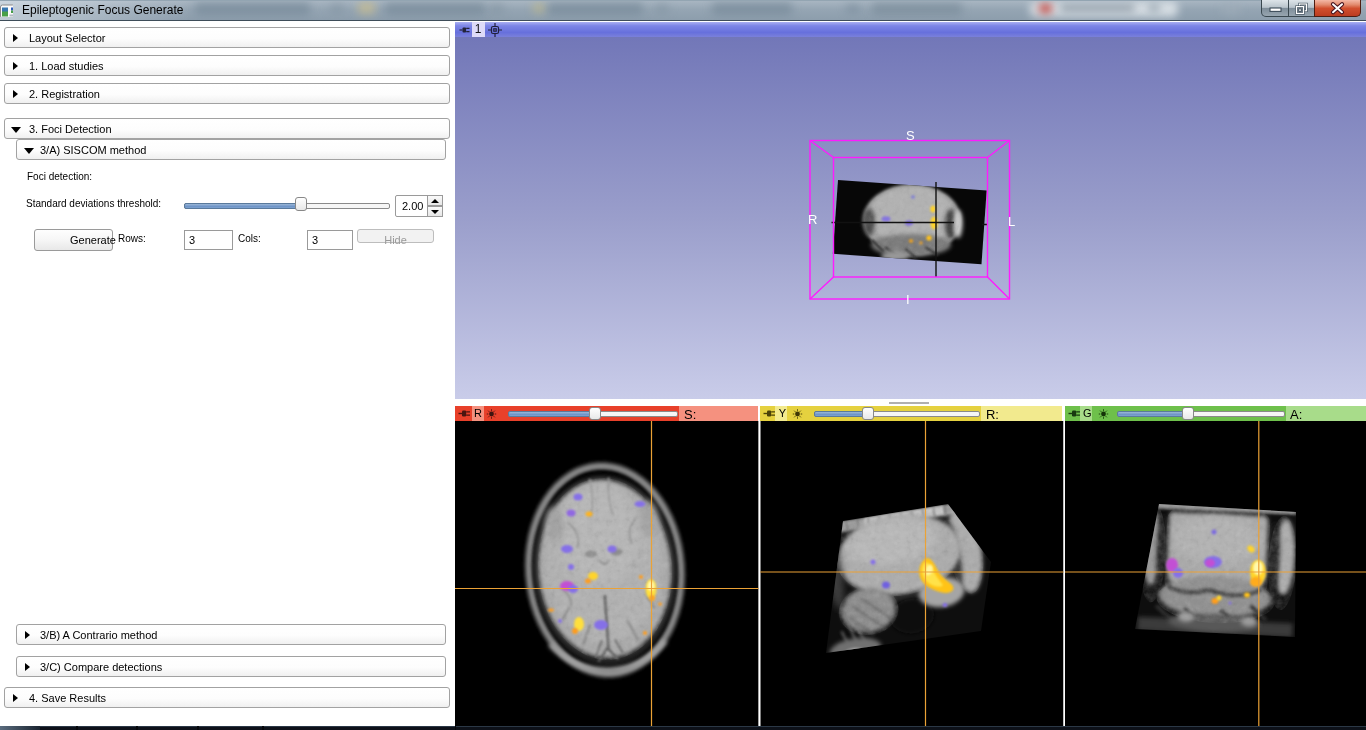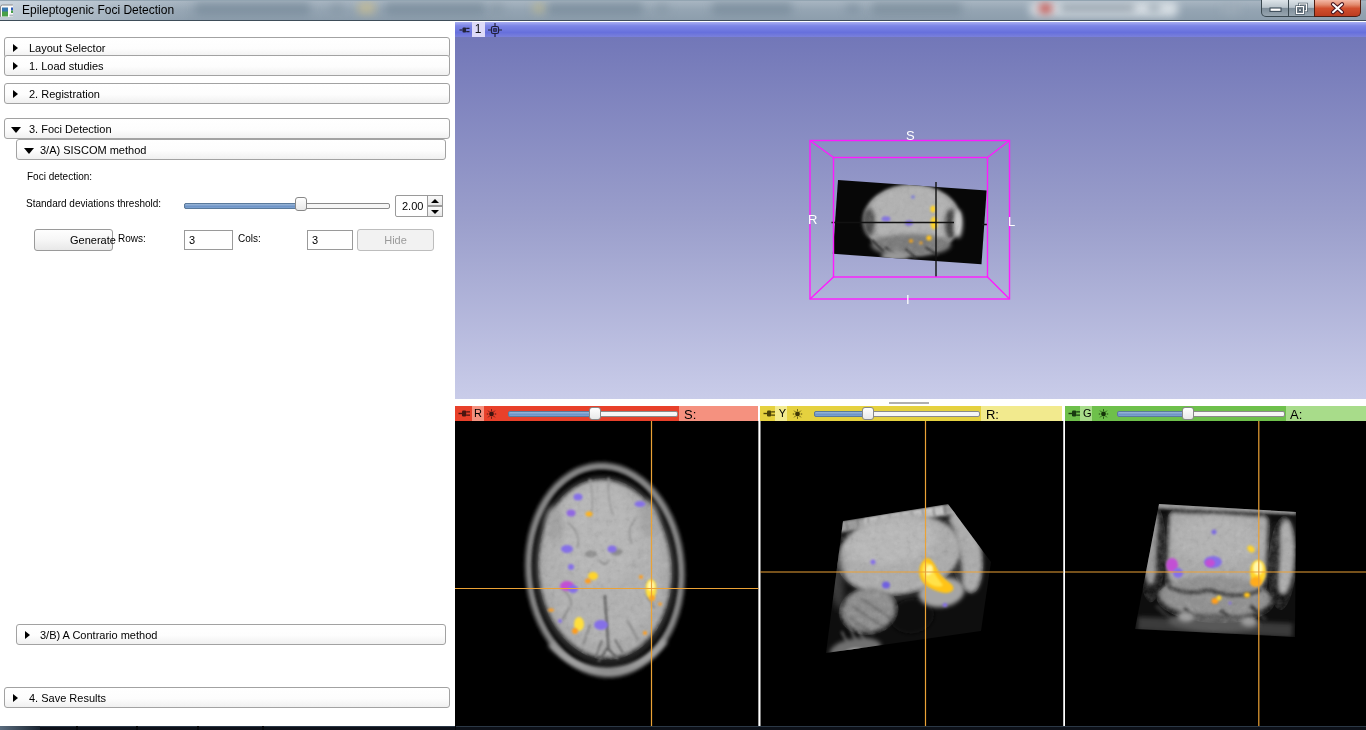--- a/index.html
+++ b/index.html
@@ -77,21 +77,21 @@
   <div class="topline"></div>
   <div class="botline1"></div>
   <svg id="title-ico" width="16" height="15" style="top:3.5px;left:0px;">
     <rect x="0.5" y="1" width="14" height="13" rx="2" fill="#fbfbfb" stroke="#8a8a8a"></rect>
     <rect x="2" y="3.5" width="6" height="4.5" fill="#3878b0"></rect>
     <rect x="2" y="7.5" width="6" height="5" fill="#48a048"></rect>
     <rect x="11" y="3.5" width="2" height="3" fill="#2858b8"></rect>
     <rect x="11" y="6.5" width="2" height="2.5" fill="#48a048"></rect>
     <rect x="9.5" y="10.5" width="3.5" height="2" fill="#b0b8c0"></rect>
   </svg>
-  <div id="title-txt">Epileptogenic Foci Detection</div>
+  <div id="title-txt">Epileptogenic Focus Generate</div>
   <div class="capbtn" id="btn-min">
     <svg width="26" height="17">
         <rect x="8" y="8" width="11" height="3.4" fill="#fff" stroke="#3c4c59" stroke-width="1.1"></rect>
       </svg>
   </div>
   <div class="capbtn" id="btn-max">
     <svg width="25" height="17">
         <g fill="none">
       <rect x="10.5" y="4" width="7" height="6.8" stroke="#3c4c59" stroke-width="2.4"></rect>
       <rect x="10.5" y="4" width="7" height="6.8" stroke="#fff" stroke-width="1.2"></rect>
@@ -105,21 +105,21 @@
     <svg width="45" height="17">
         <g stroke-linecap="round">
       <path d="M18 4.2 L27 12.2 M27 4.2 L18 12.2" stroke="#45121d" stroke-width="4.2"></path>
       <path d="M18 4.2 L27 12.2 M27 4.2 L18 12.2" stroke="#ffffff" stroke-width="2"></path>
     </g>
       </svg>
   </div>
 </div>
 
 <div id="panel">
-  <div class="cbtn main" style="top:16px;">
+  <div class="cbtn main" style="top:6px;">
       <div class="tri-r"></div>
       <div class="lbl">Layout Selector</div>
     </div>
   <div class="cbtn main" style="top:34px;">
       <div class="tri-r"></div>
       <div class="lbl">1. Load studies</div>
     </div>
   <div class="cbtn main" style="top:62px;">
       <div class="tri-r"></div>
       <div class="lbl">2. Registration</div>
@@ -143,25 +143,29 @@
   <div style="position:absolute;left:427px;top:174px;width:16px;height:11px;background:linear-gradient(#fafafa,#e6e6e6);border:1px solid #9a9a9a;"></div>
   <div style="position:absolute;left:427px;top:184.5px;width:16px;height:11.5px;background:linear-gradient(#fafafa,#e6e6e6);border:1px solid #9a9a9a;"></div>
   <div style="position:absolute;left:431px;top:178px;width:0;height:0;border-left:4px solid transparent;border-right:4px solid transparent;border-bottom:4px solid #000;"></div>
   <div style="position:absolute;left:431px;top:188.5px;width:0;height:0;border-left:4px solid transparent;border-right:4px solid transparent;border-top:4px solid #000;"></div>
 
   <div class="qbtn" style="left:34px;top:208px;width:79px;height:22px;line-height:20px;padding-left:35px;">Generate</div>
   <div class="qlabel" style="left:118px;top:212px;">Rows:</div>
   <div class="qinput" style="left:184px;top:208.5px;width:49px;height:20px;line-height:18px;">3</div>
   <div class="qlabel" style="left:238px;top:212px;">Cols:</div>
   <div class="qinput" style="left:307px;top:208.5px;width:46px;height:20px;line-height:18px;">3</div>
-  <div class="qbtn disabled" style="left:357px;top:208px;width:77px;height:22px;line-height:20px;text-align:center;">Hide</div>
+  <div class="qbtn disabled" style="left:357px;top:208px;width:77px;height:14px;line-height:20px;text-align:center;">Hide</div>
 
   <div class="cbtn sub" style="top:602.5px;">
       <div class="tri-r" style="left:8px;"></div>
       <div class="lbl">3/B) A Contrario method</div>
+    </div>
+  <div class="cbtn sub" style="top:634.5px;">
+      <div class="tri-r" style="left:8px;"></div>
+      <div class="lbl">3/C) Compare detections</div>
     </div>
   <div class="cbtn main" style="top:666px;">
       <div class="tri-r"></div>
       <div class="lbl">4. Save Results</div>
     </div>
 </div>
 
 <div id="view3d">
   <div id="v3grad"></div>
   <div id="v3bar">

